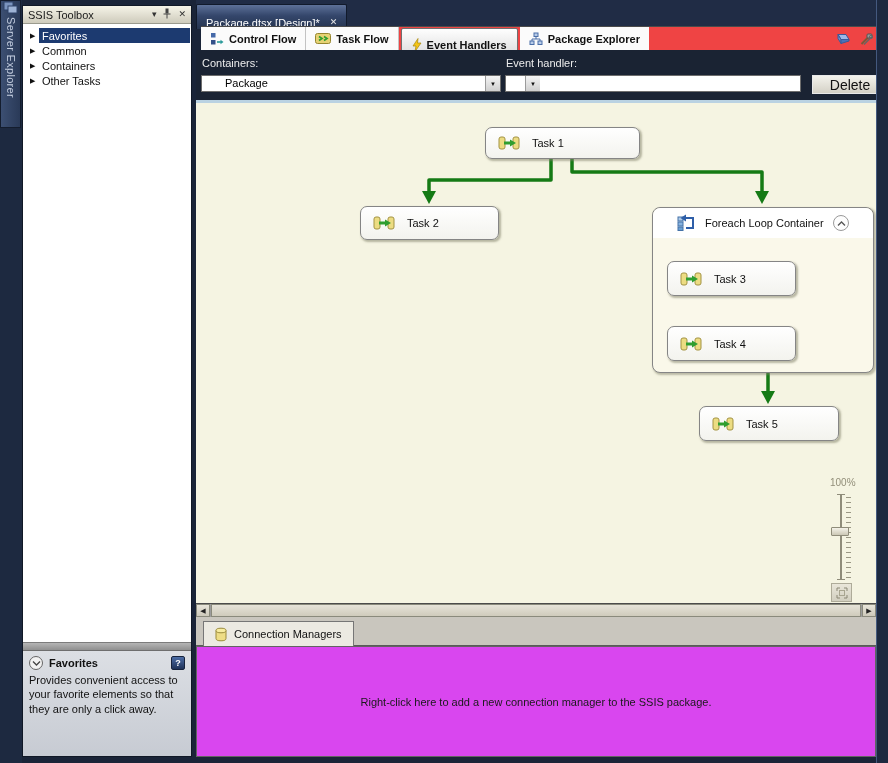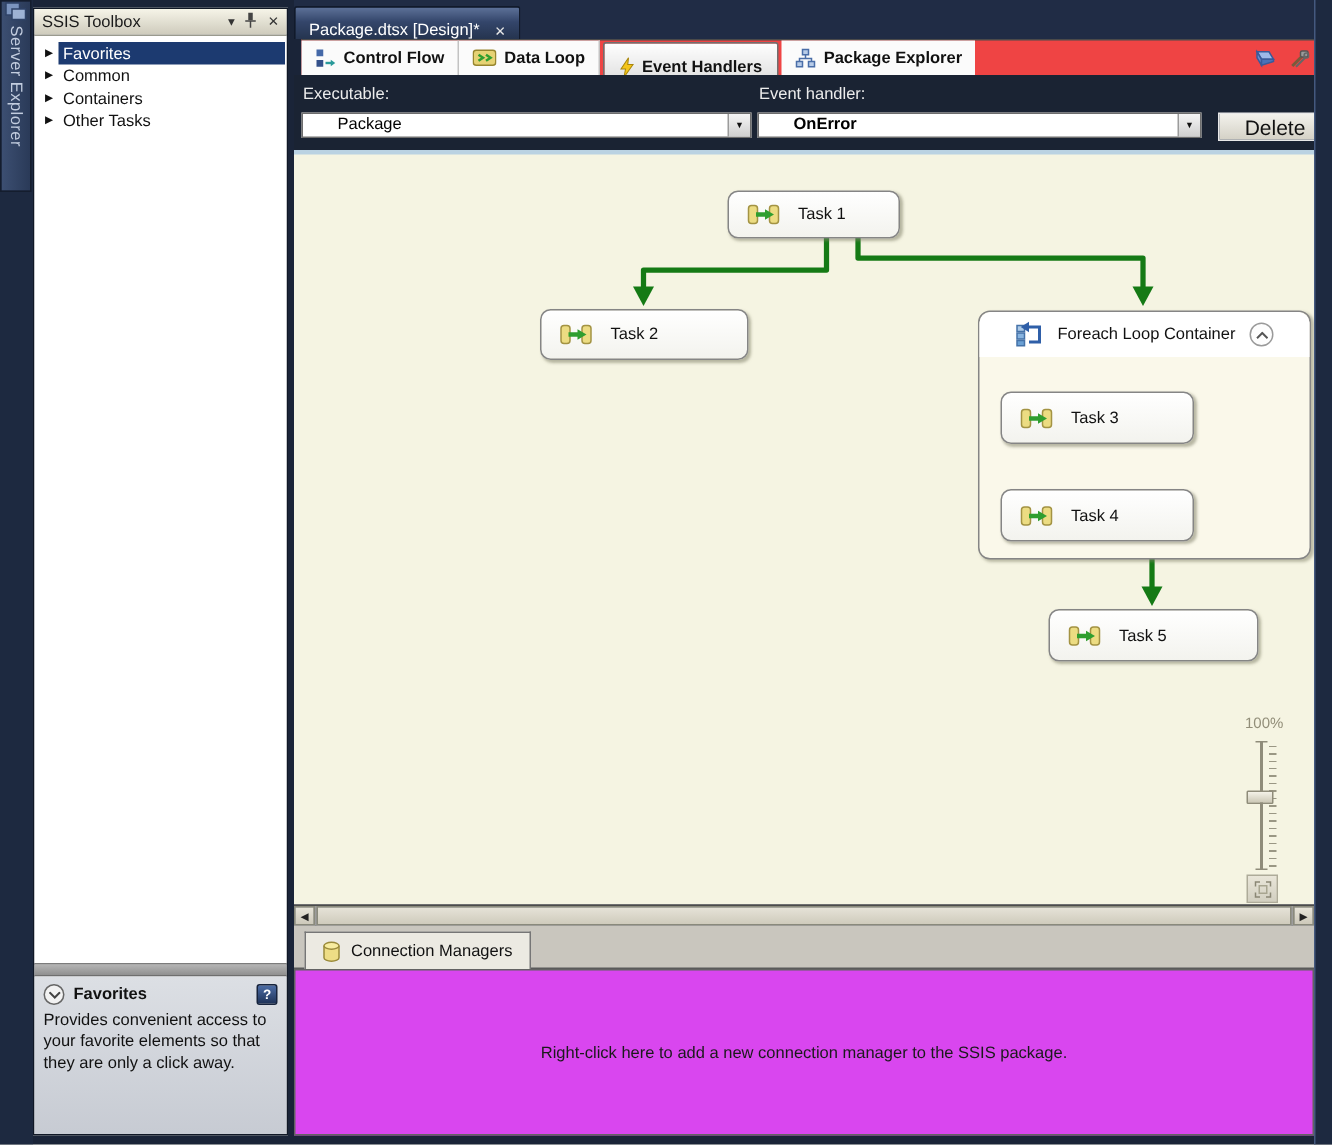--- a/index.html
+++ b/index.html
@@ -28,21 +28,21 @@
   .tb-info-head { display:flex; align-items:center; gap:6px; margin-bottom:3px; }
   .circle-btn { width:14px; height:14px; border:1px solid #666; border-radius:50%; background:#f2f2f2; display:flex; align-items:center; justify-content:center; cursor:pointer; flex:0 0 auto; }
   .tb-info-title { font-size:11px; font-weight:bold; color:#111; flex:1; }
   .help-btn { width:14px; height:14px; border:1px solid #16233c; border-radius:2px; background:linear-gradient(#4c6da6,#1e3258);
               color:#fff; font-size:9px; font-weight:bold; display:flex; align-items:center; justify-content:center; cursor:pointer; }
   .tb-info-desc { font-size:11px; line-height:1.3; color:#111; }
 
   
   .main { position:absolute; left:196px; top:0; width:680px; height:763px; }
   .doc-strip { position:absolute; left:0; top:0; width:680px; height:26px; background:#202c45; }
-  .doc-tab { position:absolute; left:0; top:4px; height:22px; padding:0 9px; display:flex; align-items:flex-end; gap:10px;
+  .doc-tab { position:absolute; left:0; top:4px; height:22px; padding:12px 9px; display:flex; align-items:flex-start; gap:10px;
              background:linear-gradient(#5d7198,#34466b 45%,#25344f); border:1px solid #111a2b; border-bottom:none;
              border-radius:2px 2px 0 0; color:#fff; font-size:11px; cursor:pointer; }
   .doc-close { font-size:9px; color:#e8e8e8; cursor:pointer; }
 
   .view-strip { position:absolute; left:5px; top:26px; width:680px; height:24px; background:#ef4444; border-top:1px solid #4a4a4a;
                 display:flex; align-items:stretch;font-weight:bold; }
   .view-tab { display:flex; align-items:center; gap:5px; padding:0 9px; font-size:11px; color:#111; border-right:1px solid #c3c3c3; cursor:pointer; background:#fbfbfb; }
   .view-tab.selected { border:1px solid #6f6f6f; border-radius:2px; margin:1px 2px; background:linear-gradient(#fefefe,#d6d6d6); padding:16px 10px;align-items:center; }
   .view-strip-right { margin-left:auto; display:flex; align-items:center; gap:2px; padding-right:4px; }
   .mini-btn { width:22px; height:18px; display:flex; align-items:center; justify-content:center; cursor:pointer; border:1px solid transparent; }
@@ -55,21 +55,21 @@
   .combo-btn { width:15px; background:linear-gradient(#f5f5f5,#cfcfcf); border-left:1px solid #9b9b9b; display:flex; align-items:center; justify-content:center; font-size:6px; color:#111; }
   .delete-btn { position:absolute; left:616px; top:25px; width:76px; height:19px; background:linear-gradient(#f3f2ec,#d4d1c6);
                 border:1px solid #e9e9e9; font-size:14px; color:#111; font-family:"Liberation Sans",sans-serif; cursor:pointer; }
 
   
   .surface { position:absolute; left:0; top:100px; width:680px; height:503px; background:#f5f4e2; border-top:3px solid #bad2e2; overflow:hidden; }
   .connectors { position:absolute; left:0; top:-3px; pointer-events:none; }
   .task { position:absolute; background:linear-gradient(#ffffff,#f3f3ee); border:1px solid #858585; border-radius:7px;
           box-shadow:1.5px 1.5px 2px rgba(130,130,105,.55); display:flex; align-items:center; gap:11px; padding-left:11px;
           font-size:11px; color:#111; cursor:move; }
-  .t1 { left:289px; top:24px;  width:115px; height:32px; }
+  .t1 { left:289px; top:24px;  width:155px; height:32px; }
   .t2 { left:164px; top:103px; width:139px; height:34px; }
   .t5 { left:503px; top:303px; width:140px; height:35px; }
   .flc { position:absolute; left:456px; top:104px; width:222px; height:166px; background:#faf8ea; border:1px solid #858585;
          border-radius:8px; box-shadow:1.5px 1.5px 2px rgba(130,130,105,.5); cursor:move; }
   .flc-head { height:30px; background:#fff; border-radius:8px 8px 0 0; display:flex; align-items:center; gap:8px; padding:0 24px; font-size:11px; color:#111; }
   .flc-collapse { margin-left:auto; width:16px; height:16px; border:1px solid #9a9a9a; border-radius:50%; background:#fdfdfd;
                   display:flex; align-items:center; justify-content:center; cursor:pointer; }
   .t3 { left:471px; top:158px; width:129px; height:35px; }
   .t4 { left:471px; top:223px; width:129px; height:35px; }
 
@@ -179,21 +179,21 @@
           <path d="M7,10 H11" stroke="#2a9a9a" stroke-width="1.6" fill="none"></path>
           <polygon points="10.5,7.8 13.5,10 10.5,12.2" fill="#2a9a9a"></polygon>
         </svg>
         <span>Control Flow</span>
       </div>
       <div class="view-tab">
         <svg width="16" height="13" viewBox="0 0 16 13">
           <rect x="0.5" y="1.5" width="15" height="10" rx="2" fill="#e6d274" stroke="#97862f"></rect>
           <path d="M4,4.5 l3,2 -3,2 M9,4.5 l3,2 -3,2" stroke="#2f9e2f" stroke-width="1.7" fill="none"></path>
         </svg>
-        <span>Data Loop</span>
+        <span>Task Flow</span>
       </div>
       <div class="view-tab selected">
         <svg width="10" height="14" viewBox="0 0 10 14">
           <polygon points="6,0.5 1,8 4,8 3,13.5 9,5 5.5,5" fill="#f5c518" stroke="#a8860b" stroke-width="0.7"></polygon>
         </svg>
         <span>Event Handlers</span>
       </div>
       <div class="view-tab" style="border-right:none;">
         <svg width="14" height="14" viewBox="0 0 14 14">
           <path d="M7,4.5 V7 M3,9 V7 H11 V9" stroke="#4a6ea8" fill="none"></path>
@@ -216,28 +216,27 @@
             <path d="M2.5,12 L9,5.5" stroke="#7a5a3a" stroke-width="2"></path>
             <rect x="8" y="2" width="5" height="4" rx="1" fill="#9a9a9a" stroke="#555"></rect>
             <path d="M5,12.5 L12,5.5" stroke="#666" stroke-width="1.4"></path>
             <circle cx="12" cy="5" r="1.6" fill="none" stroke="#666"></circle>
           </svg>
         </span>
       </div>
     </div>
 
     <div class="param-row">
-      <span class="param-label" style="left:6px; top:7px;">Executable:</span>
+      <span class="param-label" style="left:6px; top:7px;">Containers:</span>
       <div class="combo" style="left:5px; top:25px; width:300px;">
         <span class="combo-val">Package</span>
         <span class="combo-btn">▼</span>
       </div>
       <span class="param-label" style="left:310px; top:7px;">Event handler:</span>
       <div class="combo" style="left:309px; top:25px; width:296px;">
-        <span class="combo-val bold">OnError</span>
         <span class="combo-btn">▼</span>
       </div>
       <button class="delete-btn">Delete</button>
     </div>
 
     <div class="surface">
       <svg class="connectors" width="680" height="503" viewBox="0 0 680 503">
         <g stroke="#157a15" stroke-width="3.5" fill="none" stroke-linejoin="round">
           <path d="M355,56 V80 H233 V92"></path>
           <path d="M376,56 V72 H566 V92"></path>

